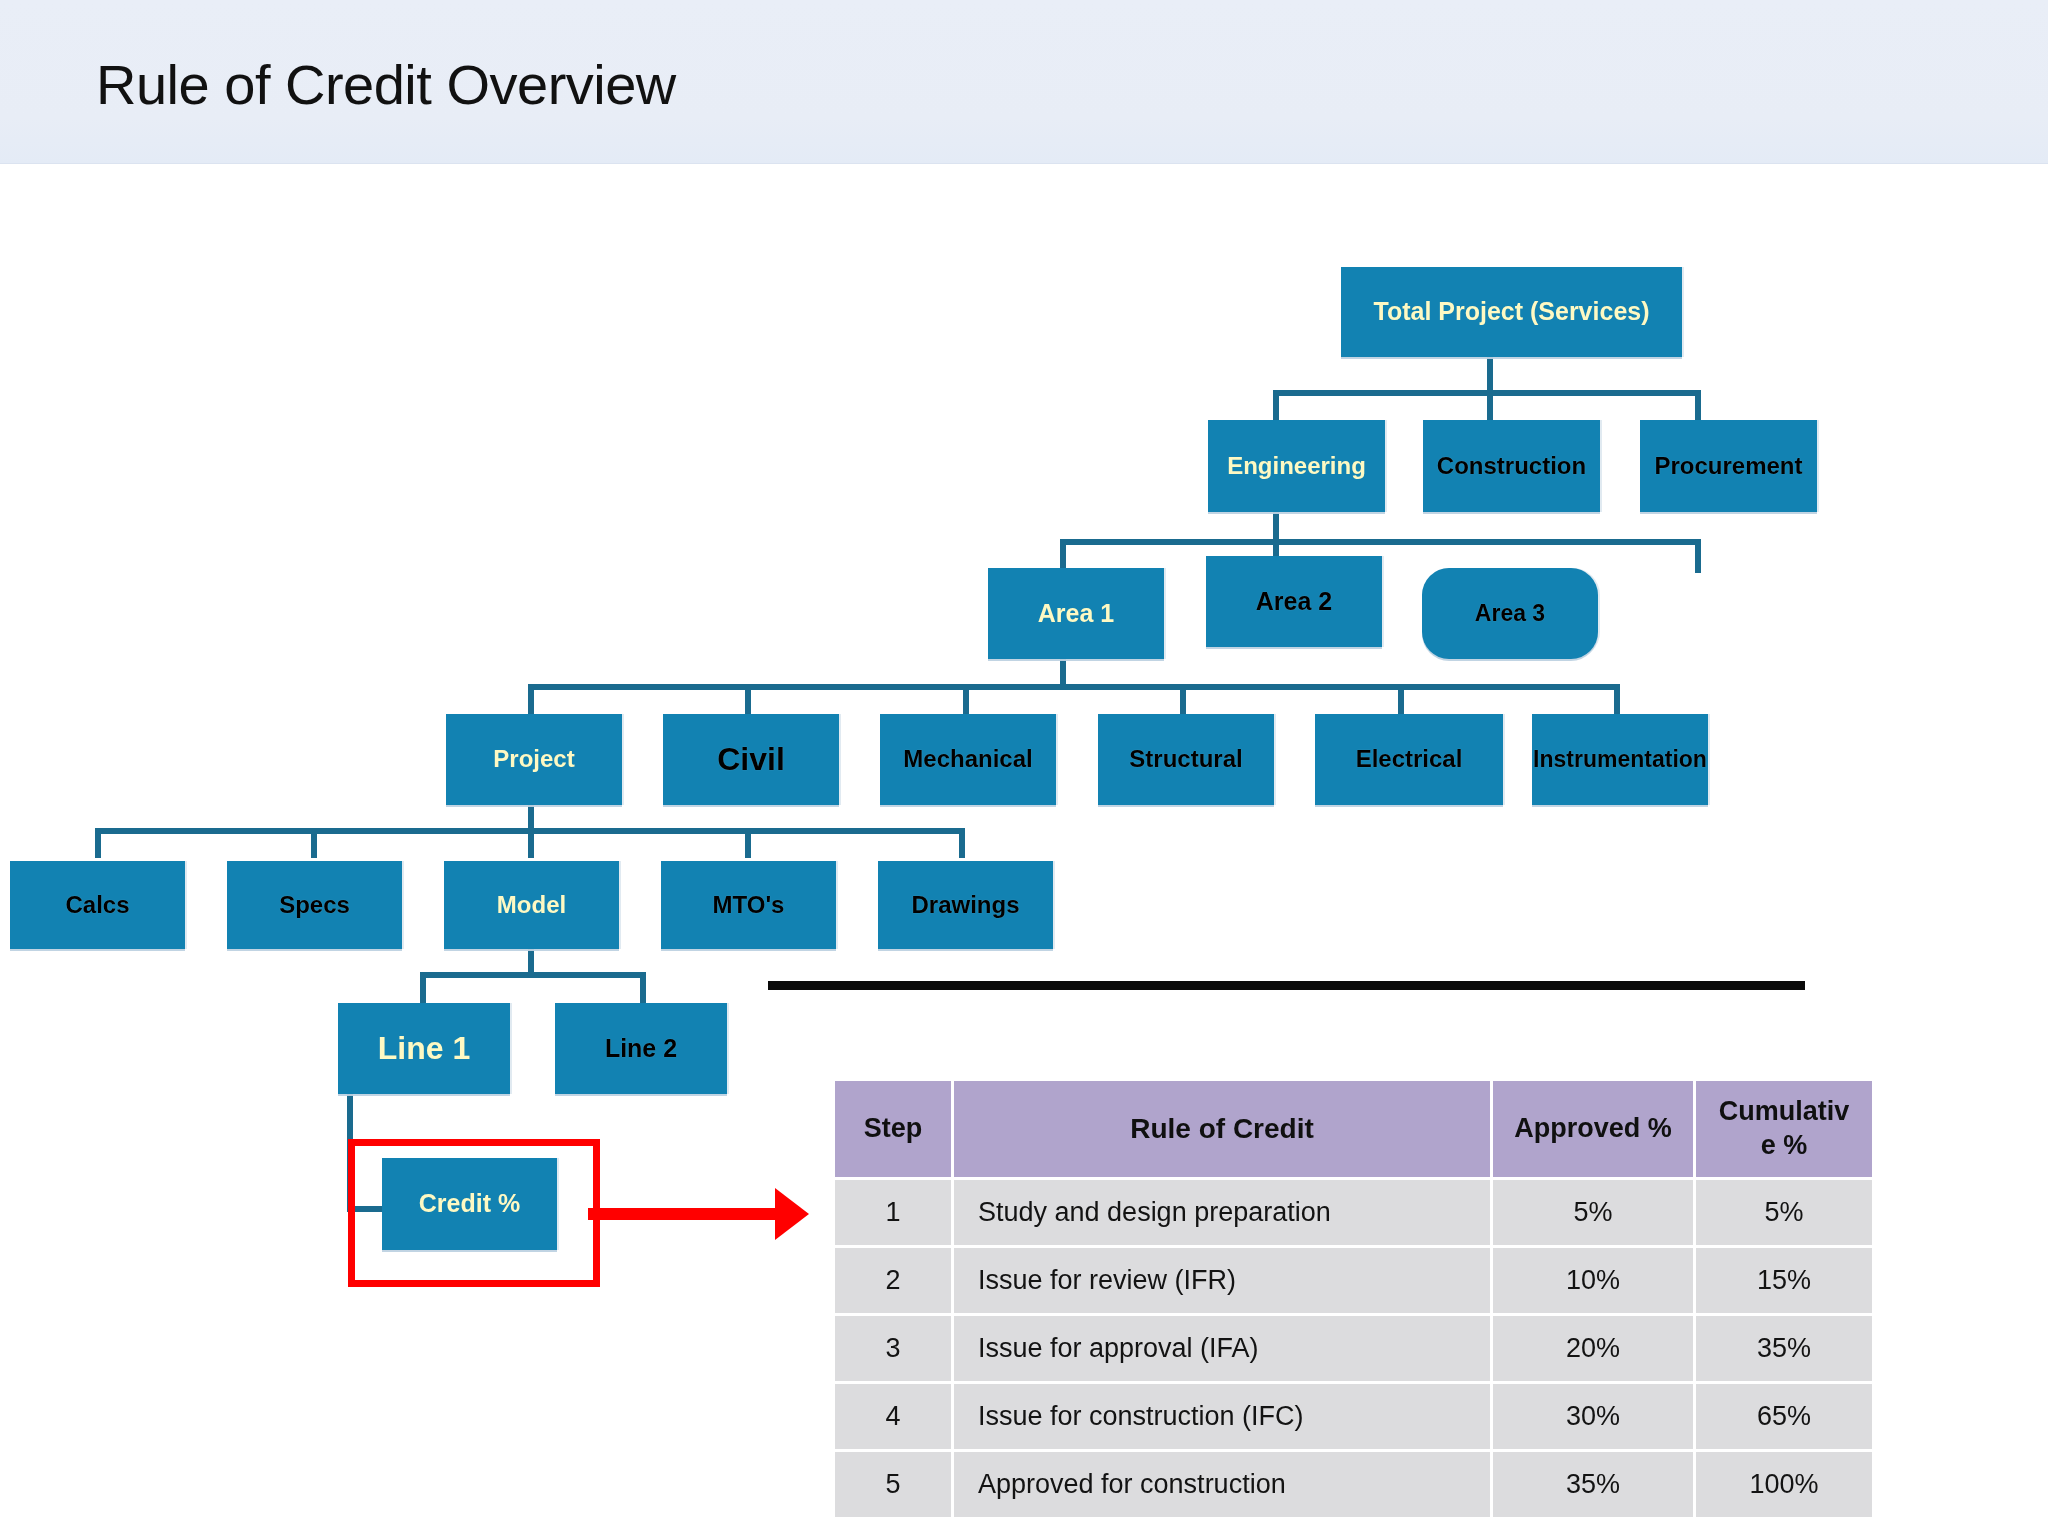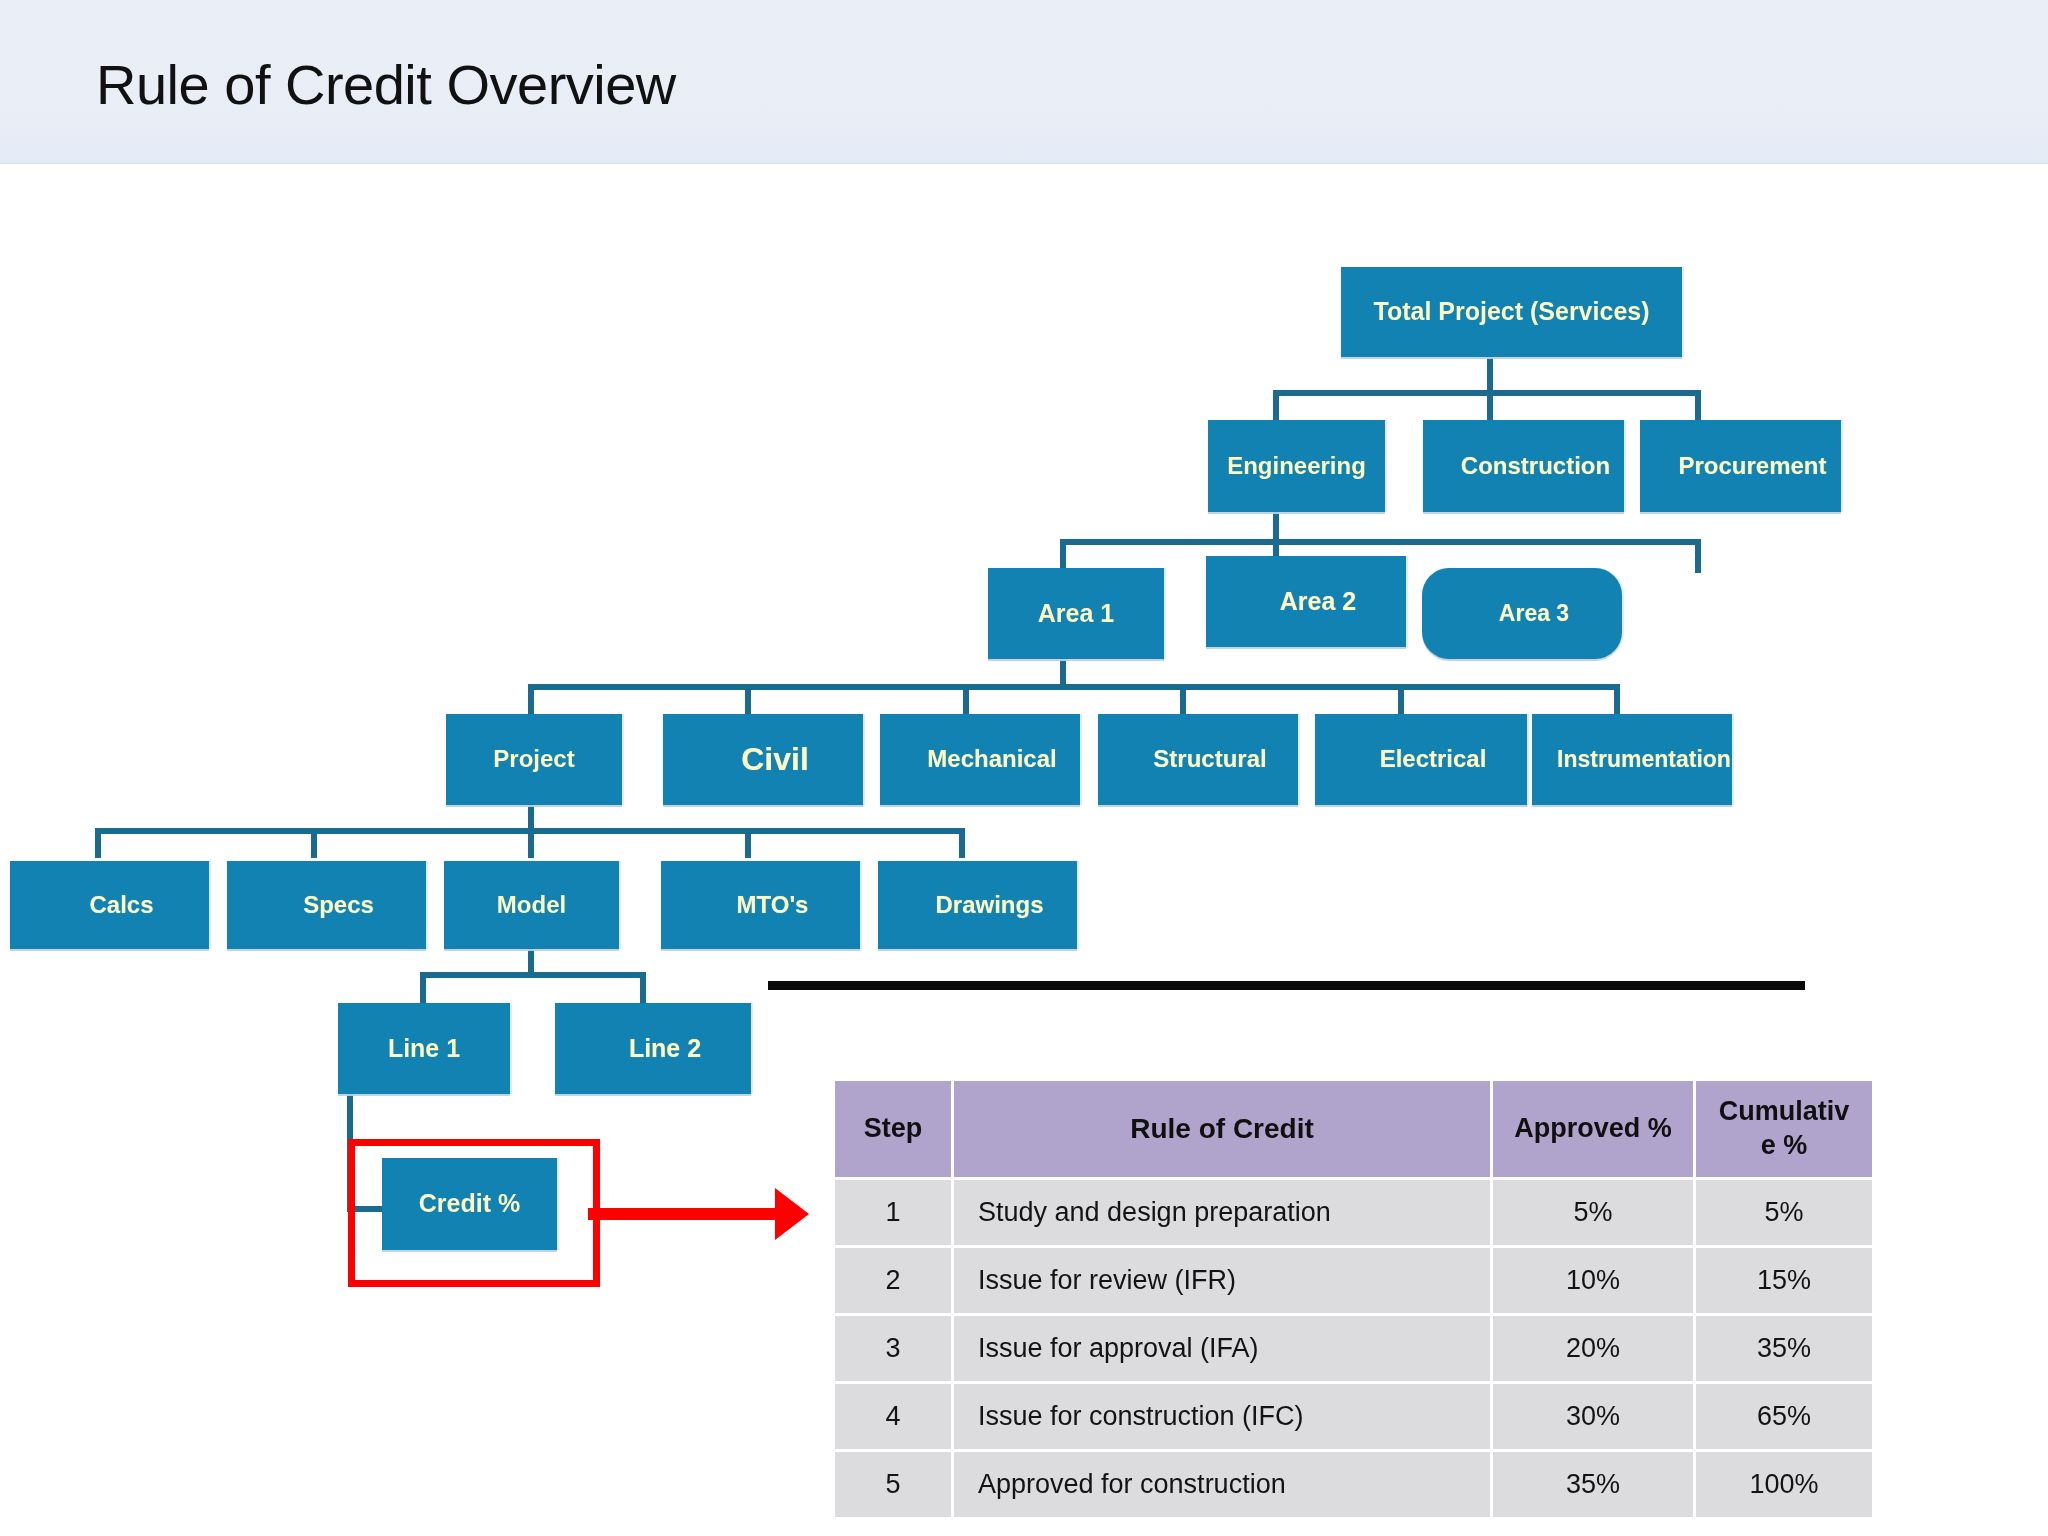--- a/index.html
+++ b/index.html
@@ -32,21 +32,21 @@
     background:#1282B2;
     box-shadow:0 2px 0 0 rgba(190,210,225,0.95), 2px 0 0 0 rgba(205,220,232,0.6);
     display:flex;align-items:center;justify-content:center;
     text-align:center;
     font-family:"Liberation Sans", sans-serif;
     font-weight:700;
     line-height:1.1;
     overflow:hidden;
   }
   .node span{display:block;padding:0 4px;}
-  .node.lt{color:#fef9c3;text-shadow:0 0 1px rgba(255,255,255,0.35);padding-left:24px;}
+  .node.lt{color:#000000;text-shadow:0 0 1px rgba(255,255,255,0.35);}
   .node.dk{color:#fef9c3;}
 
   .conn{position:absolute;background:#1A6B8F;}
   .conn-h{height:6px;}
   .conn-v{width:6px;}
 
   
   .redbox{
     position:absolute;border:7px solid #FF0000;background:transparent;
   }
@@ -190,21 +190,21 @@
   <div class="node dk" style="left:444px;top:861px;width:175px;height:88px;font-size:24px;">
     <span>Model</span>
   </div>
   <div class="node lt" style="left:661px;top:861px;width:175px;height:88px;font-size:24px;">
     <span>MTO's</span>
   </div>
   <div class="node lt" style="left:878px;top:861px;width:175px;height:88px;font-size:24px;">
     <span>Drawings</span>
   </div>
 
-  <div class="node dk" style="left:338px;top:1003px;width:172px;height:91px;font-size:25px;">
+  <div class="node dk" style="left:338px;top:1003px;width:172px;height:91px;font-size:32px;">
     <span>Line 1</span>
   </div>
   <div class="node lt" style="left:555px;top:1003px;width:172px;height:91px;font-size:25px;">
     <span>Line 2</span>
   </div>
 
   <div class="redbox" style="left:348px;top:1139px;width:238px;height:134px;"></div>
   <div class="node dk" style="left:382px;top:1158px;width:175px;height:92px;font-size:25px;">
     <span>Credit %</span>
   </div>

